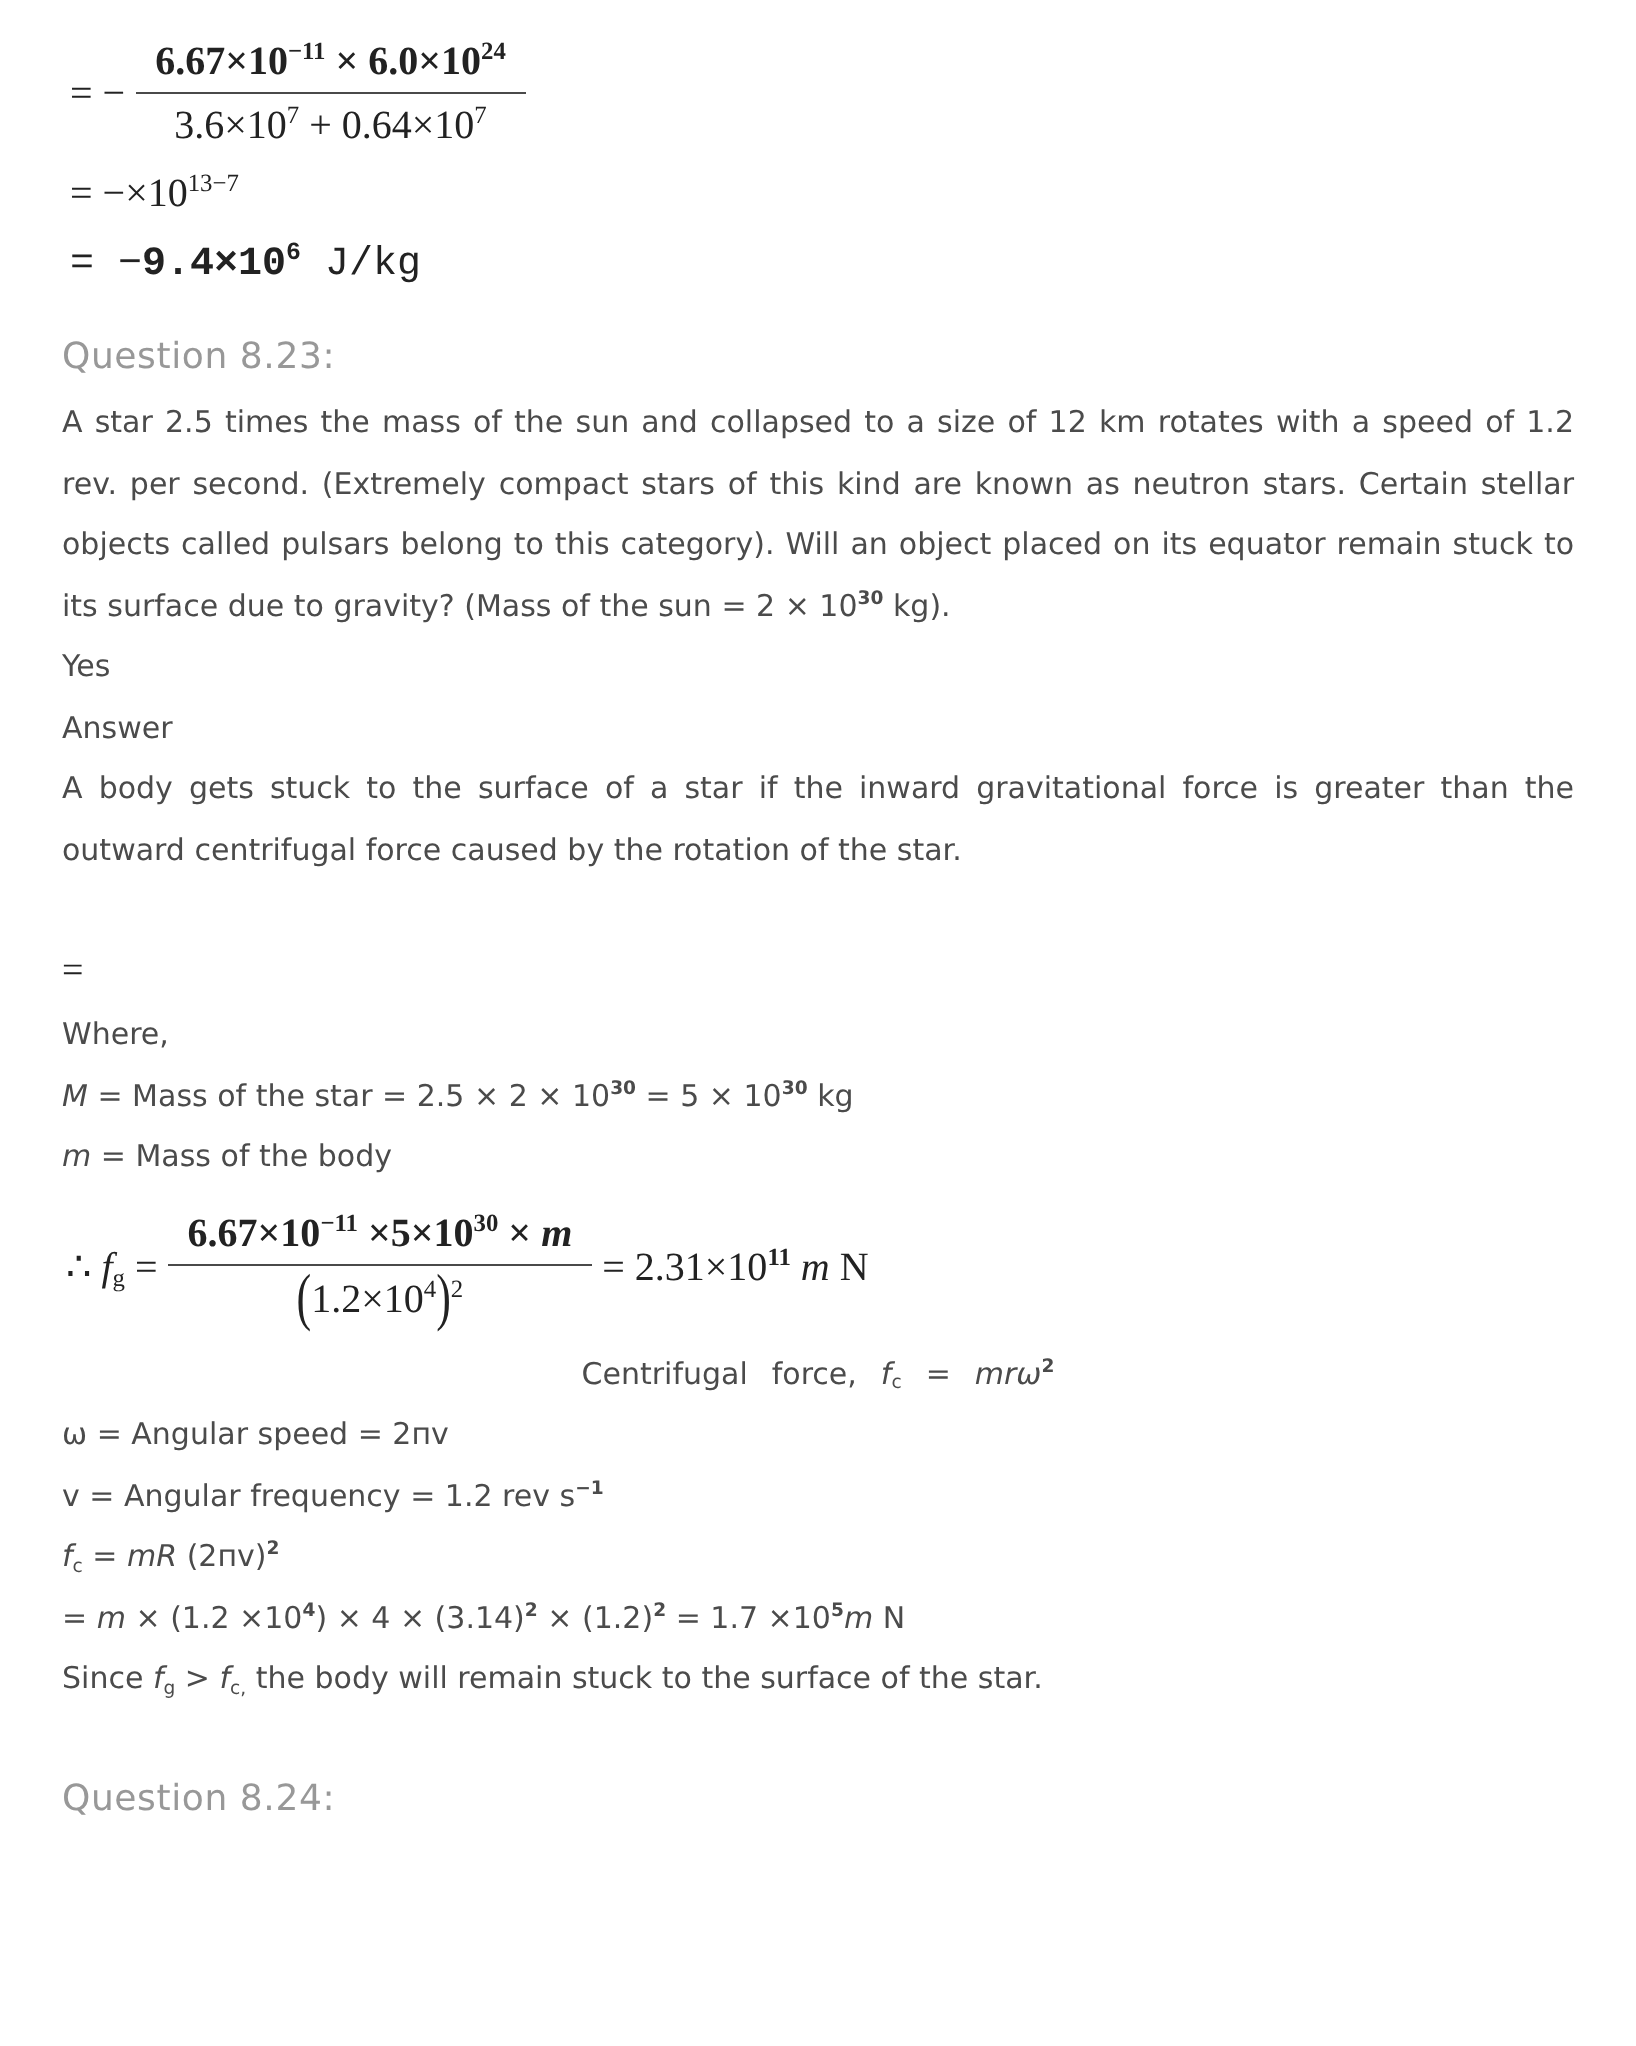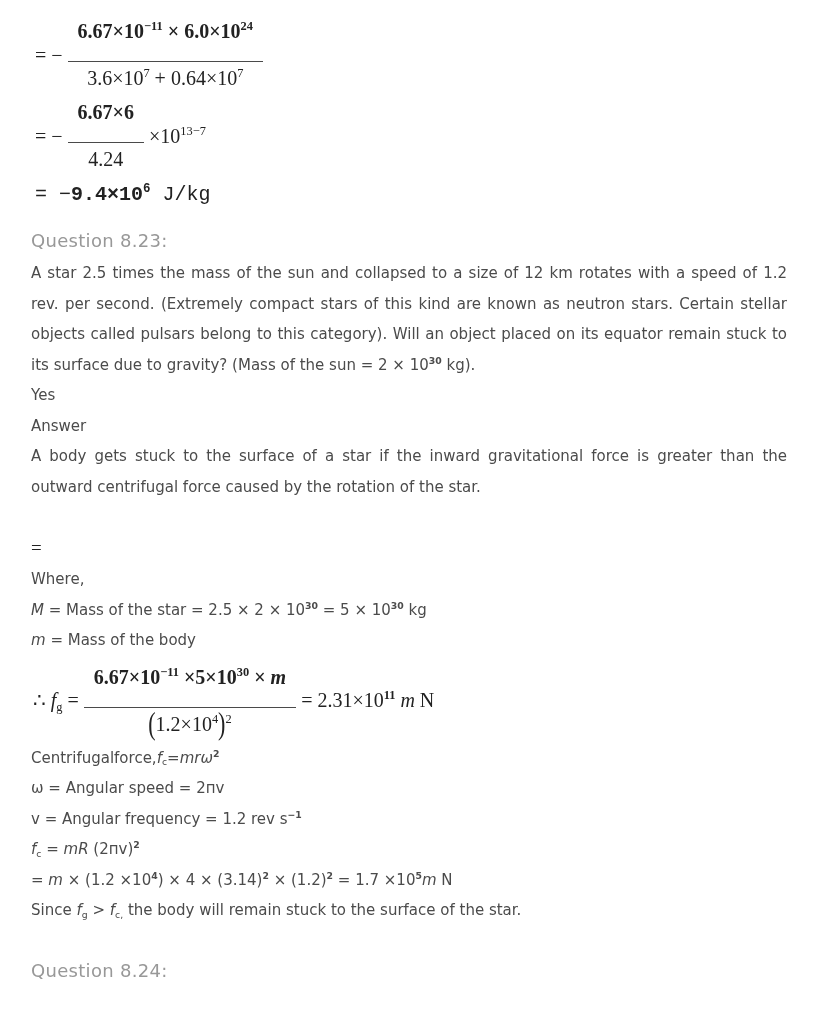--- a/index.html
+++ b/index.html
@@ -15,33 +15,33 @@
   
   .textline{margin:0;}
   .just{text-align:justify;}
   .q-heading{
     margin:0;font-weight:400;font-size:18px;line-height:22px;
     color:#989898;letter-spacing:0.3px;
   }
   .q-heading.first{margin-top:22px;}
   .q-heading.last{margin-top:34px;}
   .para{margin:6px 0 0 0;}
-  .flexline{display:flex;justify-content:flex-start;margin:0;}
+  .flexline{display:flex;justify-content:center;margin:0;gap:12px;}
   
   .mathline{
     display:flex;align-items:center;
     font-family:"Liberation Serif","DejaVu Serif",serif;
     font-size:20px;line-height:26px;color:#222222;
   }
   .topmath{margin-left:4px;}
   .topmath .mathline{margin-bottom:8px;}
   .topmath .mathline:last-child{margin-bottom:0;margin-top:10px;font-family:Liberation Mono, monospace;}
   .fg-display{min-height:64px;margin:8px 0 6px 2px;}
   .frac{display:inline-flex;flex-direction:column;text-align:center;margin:0 5px;}
-  .fnum{display:block;border-bottom:1.6px solid #4a4a4a;padding:0 10px 17px 10px;}
+  .fnum{display:block;border-bottom:1.6px solid #4a4a4a;padding:0 10px 2px 10px;}
   .fden{display:block;padding-top:3px;}
   
   .grav-line{display:flex;align-items:flex-end;gap:10px;margin:2px 0 2px 0;height:58px;}
   .grav-line .serifpart{
     display:inline-flex;align-items:center;
     font-family:"Liberation Serif","DejaVu Serif",serif;
     font-size:19px;line-height:24px;color:#222;
     margin-bottom:2px;
   }
   
@@ -63,24 +63,20 @@
   <div class="topmath">
     <div class="mathline">
         <span class="run"><span class="seg-t">= −</span></span>
         <span class="frac">
           <span class="fnum"><span class="run"><span class="seg-b">6.67×10</span><span class="seg-bsup">−11</span><span class="seg-b"> × 6.0×10</span><span class="seg-bsup">24</span></span></span>
           <span class="fden"><span class="run"><span class="seg-t">3.6×10</span><span class="seg-sup">7</span><span class="seg-t"> + 0.64×10</span><span class="seg-sup">7</span></span></span>
         </span>
       </div>
     <div class="mathline">
         <span class="run"><span class="seg-t">= −</span></span>
-        <span class="frac">
-          <span class="fnum"><span class="run"><span class="seg-b">6.67×6</span></span></span>
-          <span class="fden"><span class="run"><span class="seg-t">4.24</span></span></span>
-        </span>
         <span class="run"><span class="seg-t">×10</span><span class="seg-sup">13−7</span></span>
       </div>
     <div class="mathline">
         <span class="run"><span class="seg-t">= −</span><span class="seg-b">9.4×10</span><span class="seg-bsup">6</span><span class="seg-t"> J/kg</span></span>
       </div>
   </div>
 
   <h2 class="q-heading first">Question 8.23:</h2>
 
   <p class="textline para just"><span class="run"><span class="seg-t">A star 2.5 times the mass of the sun and collapsed to a size of 12 km rotates with a speed of 1.2 rev. per second. (Extremely compact stars of this kind are known as neutron stars. Certain stellar objects called pulsars belong to this category). Will an object placed on its equator remain stuck to its surface due to gravity? (Mass of the sun = 2 × 10</span><span class="seg-bsup">30</span><span class="seg-t"> kg).</span></span></p>

